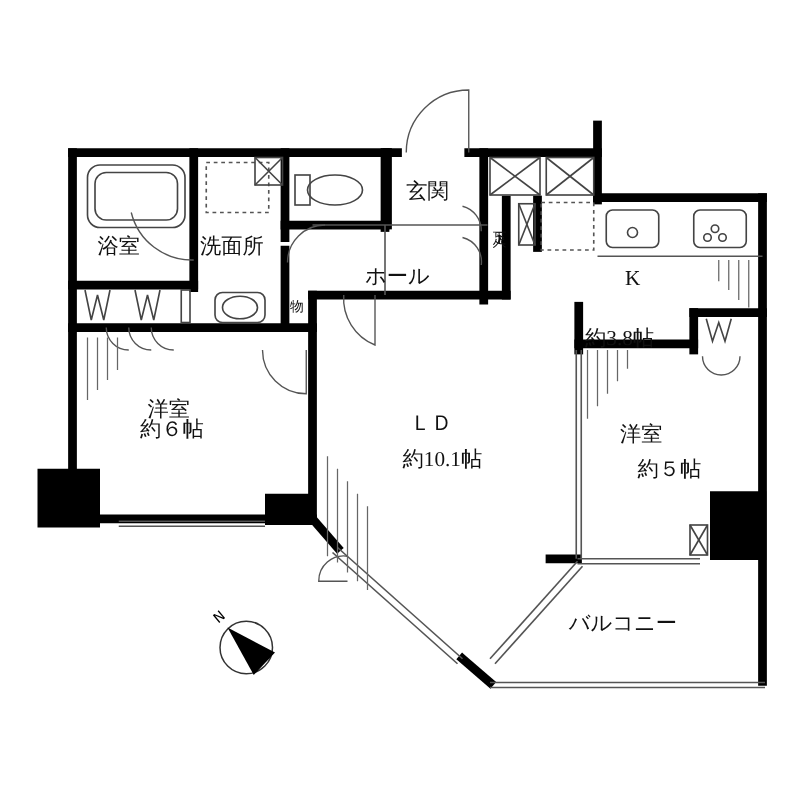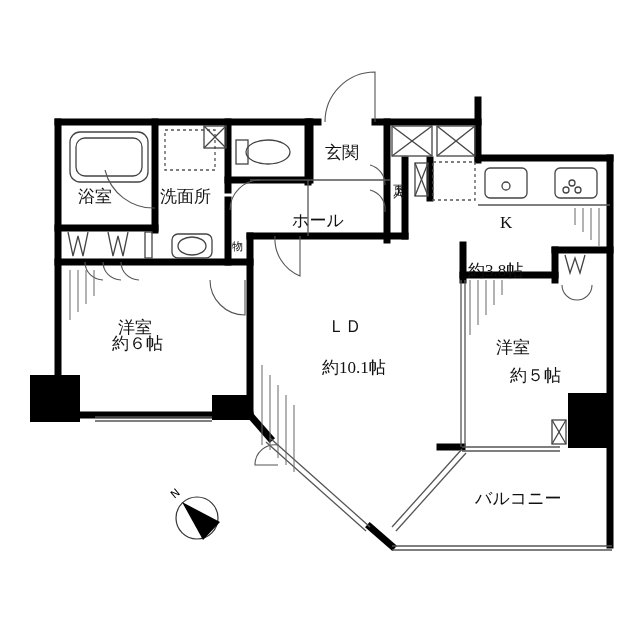--- a/index.html
+++ b/index.html
@@ -181,19 +181,19 @@
 <div class="lbl lbl-md" style="left:292px;top:198px;margin-top:12px;">ホール</div>
 <div class="lbl vert" style="left:391px;top:176px;">下足入</div>
 <div class="lbl lbl-sm" style="left:232px;top:240px;">物</div>
 
 <div class="lbl lbl-md" style="left:500px;top:212px;width:40px;">K</div>
 <div class="lbl lbl-md" style="left:468px;top:236px;margin-top:24px;">約3.8帖</div>
 
 <div class="lbl lbl-md" style="left:118px;top:317px;width:80px;">洋室</div>
 <div class="lbl lbl-md" style="left:112px;top:333px;width:92px;">約６帖</div>
 
-<div class="lbl lbl-md" style="left:328px;top:316px;width:60px;">ＬＤ</div>
+<div class="lbl lbl-md" style="left:328px;top:328px;width:60px;">ＬＤ</div>
 <div class="lbl lbl-md" style="left:322px;top:357px;width:110px;">約10.1帖</div>
 
 <div class="lbl lbl-md" style="left:496px;top:337px;width:80px;">洋室</div>
 <div class="lbl lbl-md" style="left:510px;top:365px;width:92px;">約５帖</div>
 
-<div class="lbl lbl-md" style="left:475px;top:488px;">バルコニー</div>
+<div class="lbl lbl-md" style="left:455px;top:488px;">バルコニー</div>
 
 </body></html>

